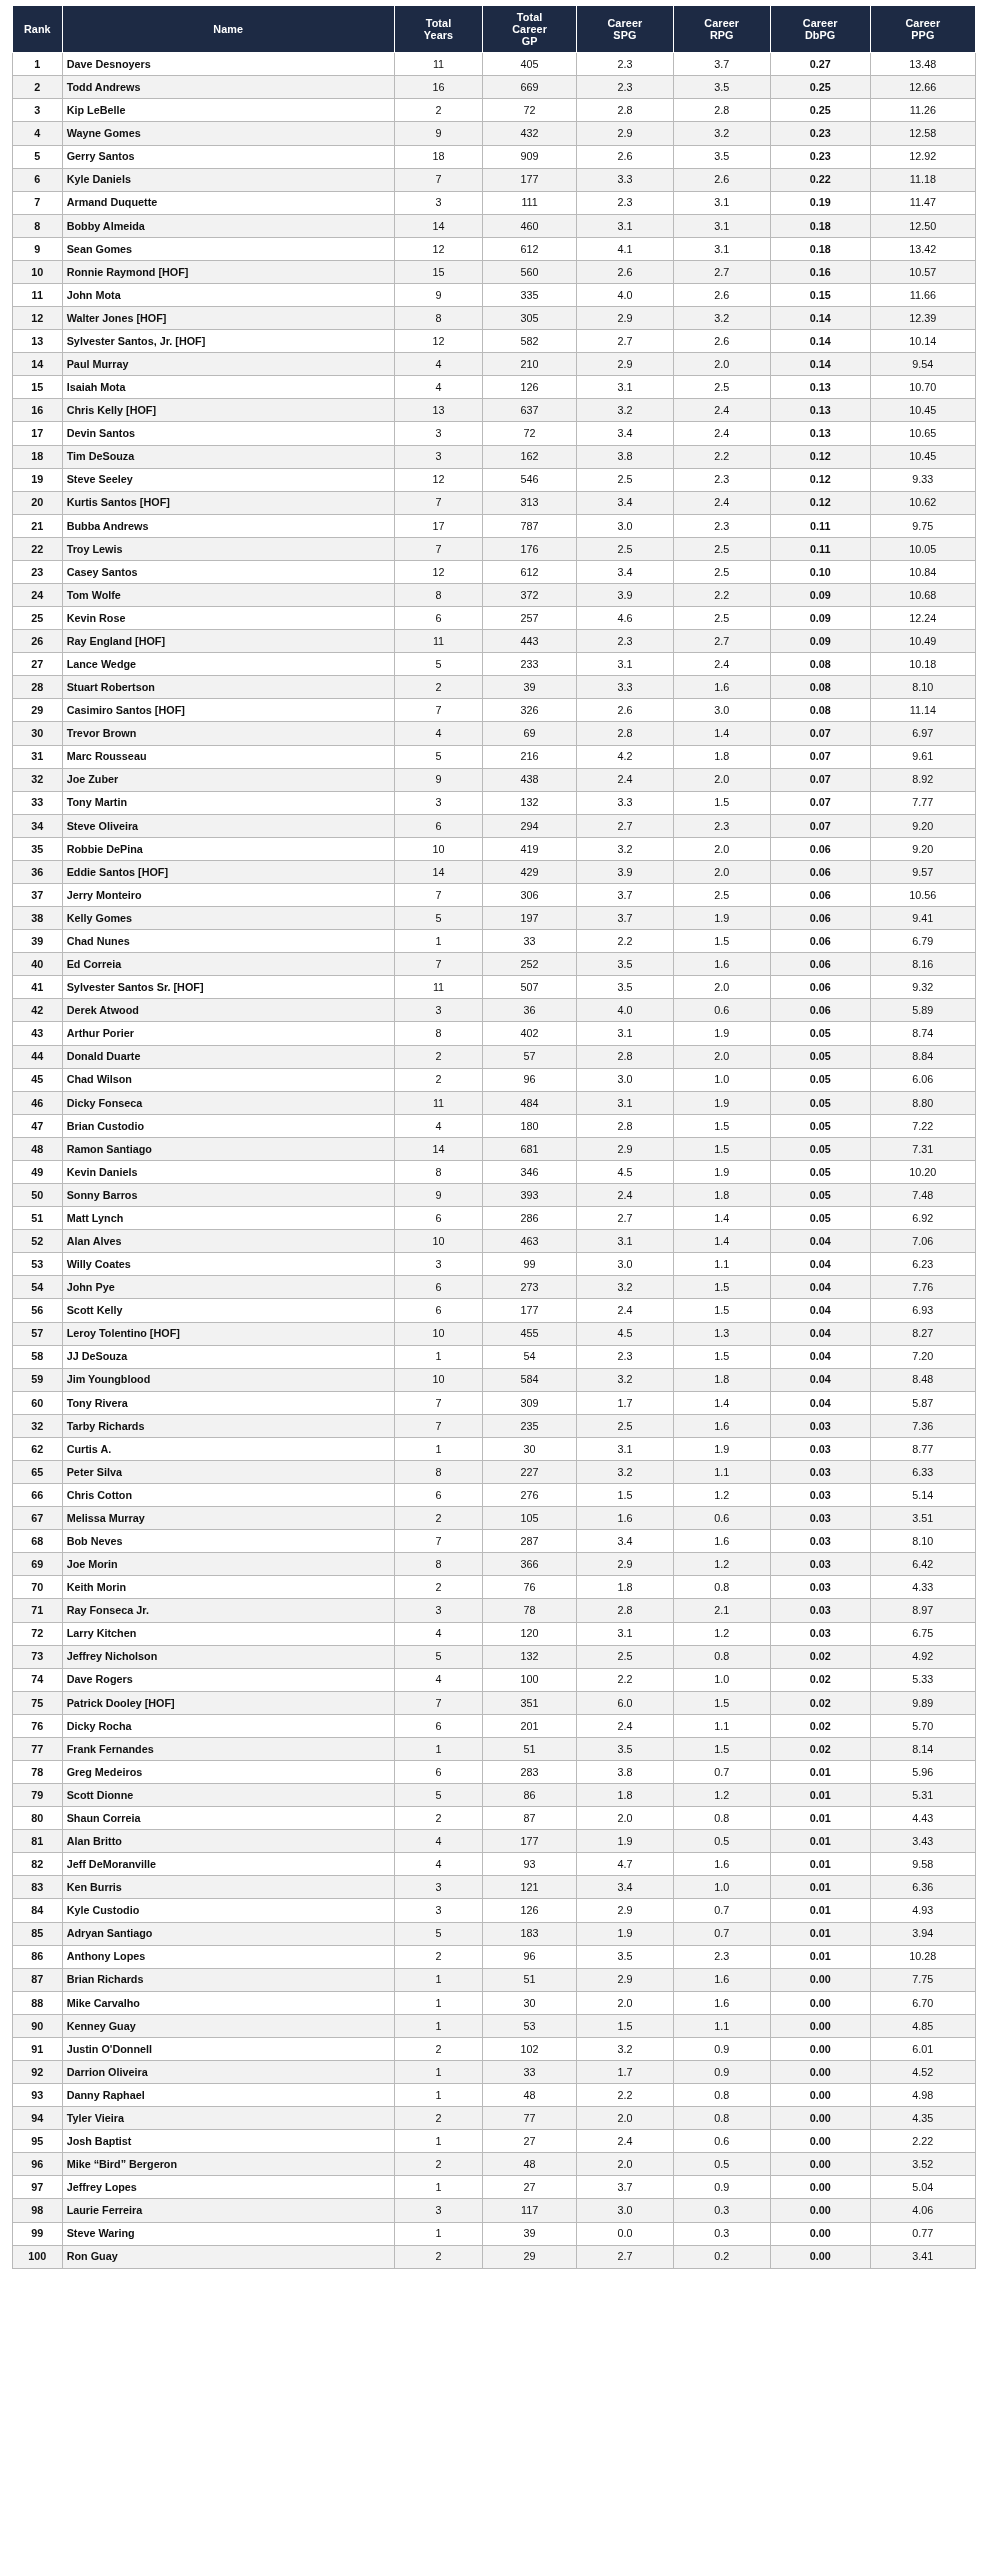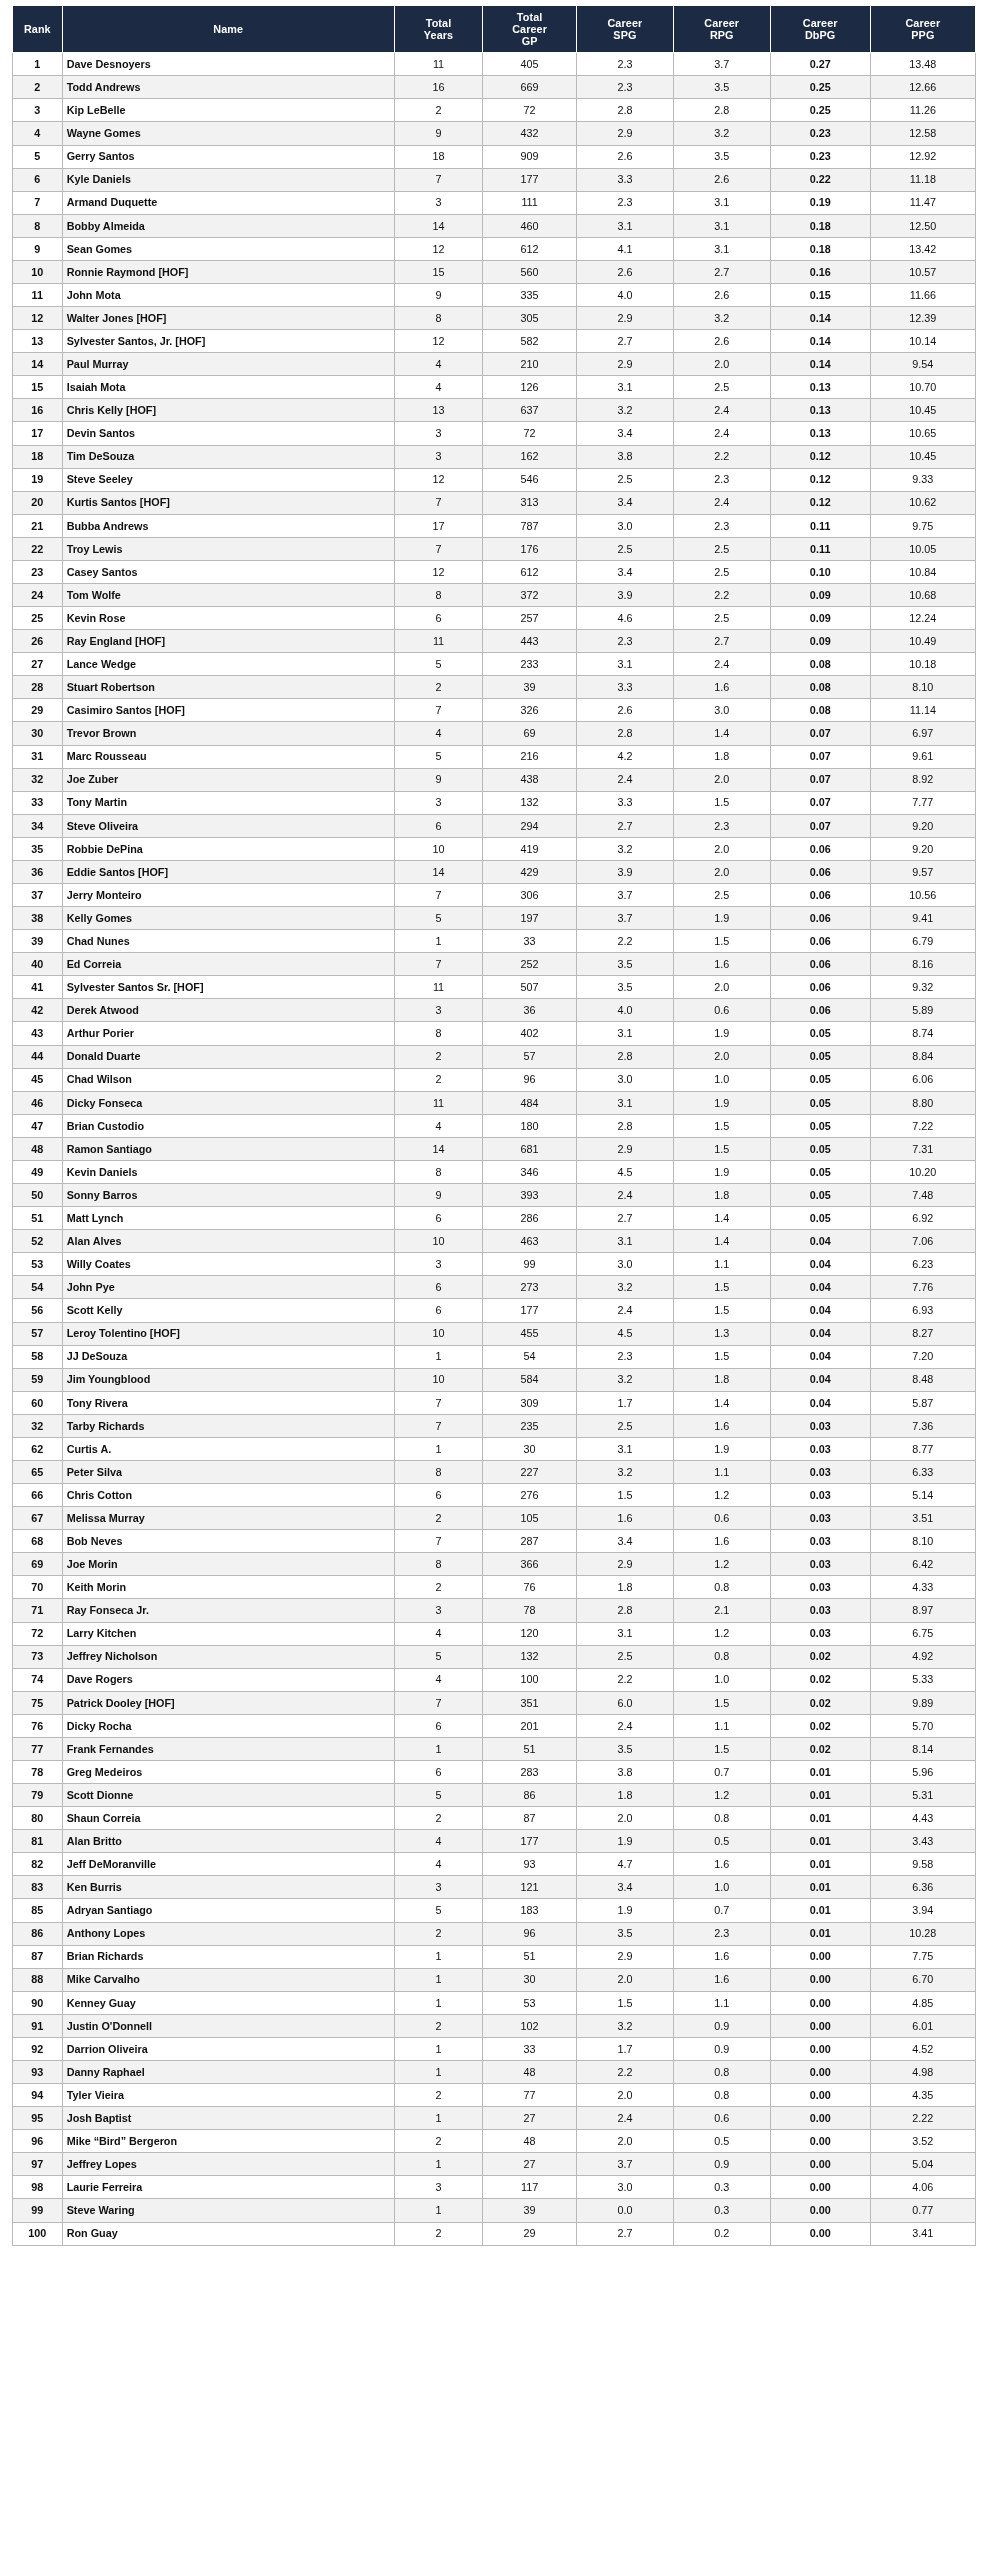--- a/index.html
+++ b/index.html
@@ -873,20 +873,30 @@
           <td class="c-rank">83</td>
           <td class="c-name">Ken Burris</td>
           <td class="c-num">3</td>
           <td class="c-num">121</td>
           <td class="c-num">3.4</td>
           <td class="c-num">1.0</td>
           <td class="c-dbpg">0.01</td>
           <td class="c-ppg">6.36</td>
         </tr>
         <tr>
+          <td class="c-rank">84</td>
+          <td class="c-name">Kyle Custodio</td>
+          <td class="c-num">3</td>
+          <td class="c-num">126</td>
+          <td class="c-num">2.9</td>
+          <td class="c-num">0.7</td>
+          <td class="c-dbpg">0.01</td>
+          <td class="c-ppg">4.93</td>
+        </tr>
+        <tr>
           <td class="c-rank">85</td>
           <td class="c-name">Adryan Santiago</td>
           <td class="c-num">5</td>
           <td class="c-num">183</td>
           <td class="c-num">1.9</td>
           <td class="c-num">0.7</td>
           <td class="c-dbpg">0.01</td>
           <td class="c-ppg">3.94</td>
         </tr>
         <tr>

